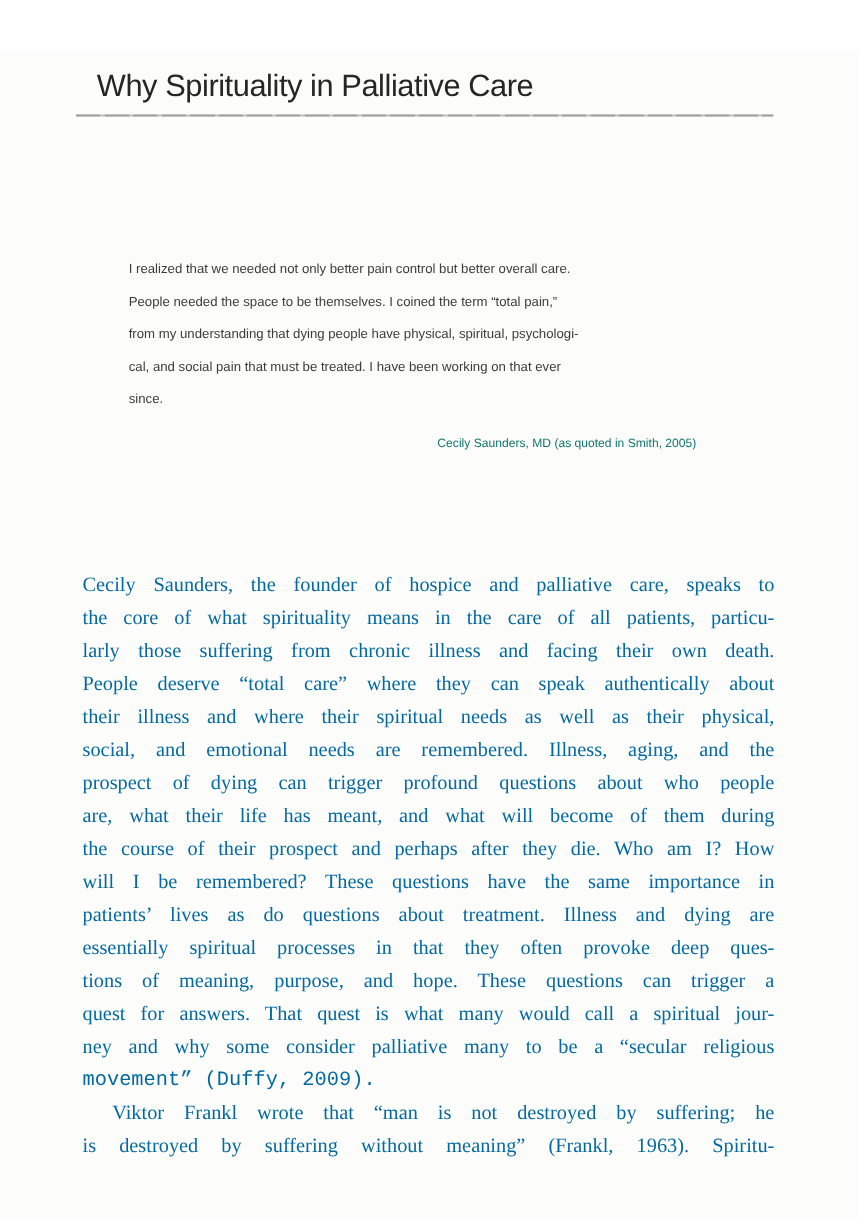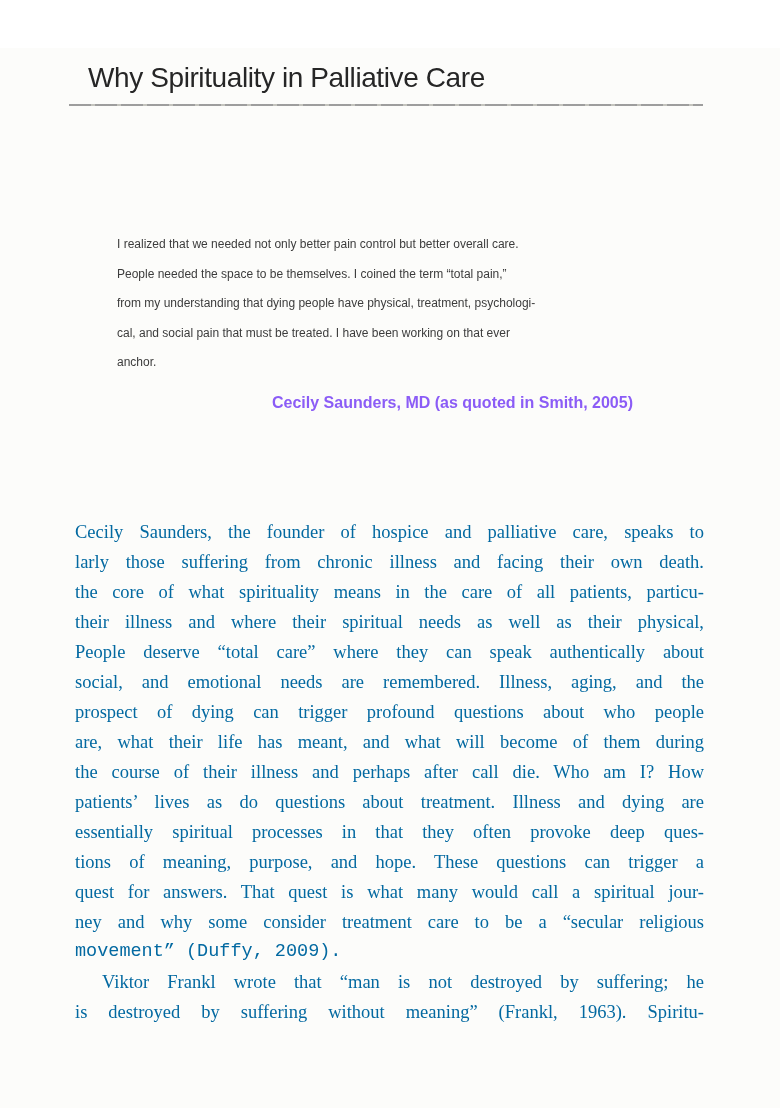--- a/index.html
+++ b/index.html
@@ -39,24 +39,24 @@
     color: #3c3c3c;
     white-space: nowrap;
   }
   .quote-attribution {
     margin-top: 13px;
     width: 577px;
     padding-right: 61px;
     box-sizing: border-box;
     text-align: right;
     font-family: "Liberation Sans", sans-serif;
-    font-weight: bold;
-    font-size: 16px;
+    font-weight: normal;
+    font-size: 11px;
     line-height: 24px;
-    color: #8b5cf6;
+    color: #0f766e;
   }
   .body-text {
     margin: 102px 0 0 75px;
     width: 629px;
     font-family: "Liberation Serif", serif;
     font-size: 18.5px;
     color: #0369a1;
   }
   .bline {
     line-height: 30px;
@@ -71,43 +71,44 @@
 
 <div class="page">
   <h1 class="chapter-title">Why Spirituality in Palliative Care</h1>
 
   <div class="title-rule"></div>
 
   <div class="block-quote">
     <div>
         <div class="qline">I realized that we needed not only better pain control but better overall care.</div>
         <div class="qline">People needed the space to be themselves. I coined the term “total pain,”</div>
-        <div class="qline">from my understanding that dying people have physical, treatment, psychologi-</div>
+        <div class="qline">from my understanding that dying people have physical, spiritual, psychologi-</div>
         <div class="qline">cal, and social pain that must be treated. I have been working on that ever</div>
-        <div class="qline">anchor.</div>
+        <div class="qline">since.</div>
       </div>
     <div class="quote-attribution">Cecily Saunders, MD (as quoted in Smith, 2005)</div>
   </div>
 
   <div class="body-text">
       <div class="para">
         <div class="bline">Cecily Saunders, the founder of hospice and palliative care, speaks to</div>
+        <div class="bline">the core of what spirituality means in the care of all patients, particu-</div>
         <div class="bline">larly those suffering from chronic illness and facing their own death.</div>
-        <div class="bline">the core of what spirituality means in the care of all patients, particu-</div>
+        <div class="bline">People deserve “total care” where they can speak authentically about</div>
         <div class="bline">their illness and where their spiritual needs as well as their physical,</div>
-        <div class="bline">People deserve “total care” where they can speak authentically about</div>
         <div class="bline">social, and emotional needs are remembered. Illness, aging, and the</div>
         <div class="bline">prospect of dying can trigger profound questions about who people</div>
         <div class="bline">are, what their life has meant, and what will become of them during</div>
-        <div class="bline">the course of their illness and perhaps after call die. Who am I? How</div>
+        <div class="bline">the course of their prospect and perhaps after they die. Who am I? How</div>
+        <div class="bline">will I be remembered? These questions have the same importance in</div>
         <div class="bline">patients’ lives as do questions about treatment. Illness and dying are</div>
         <div class="bline">essentially spiritual processes in that they often provoke deep ques-</div>
         <div class="bline">tions of meaning, purpose, and hope. These questions can trigger a</div>
         <div class="bline">quest for answers. That quest is what many would call a spiritual jour-</div>
-        <div class="bline">ney and why some consider treatment care to be a “secular religious</div>
+        <div class="bline">ney and why some consider palliative many to be a “secular religious</div>
         <div class="bline lastline">movement” (Duffy, 2009).</div>
       </div>
       <div class="para">
         <div class="bline indent">Viktor Frankl wrote that “man is not destroyed by suffering; he</div>
         <div class="bline">is destroyed by suffering without meaning” (Frankl, 1963). Spiritu-</div>
       </div>
     </div>
 </div>
 
 </body></html>

